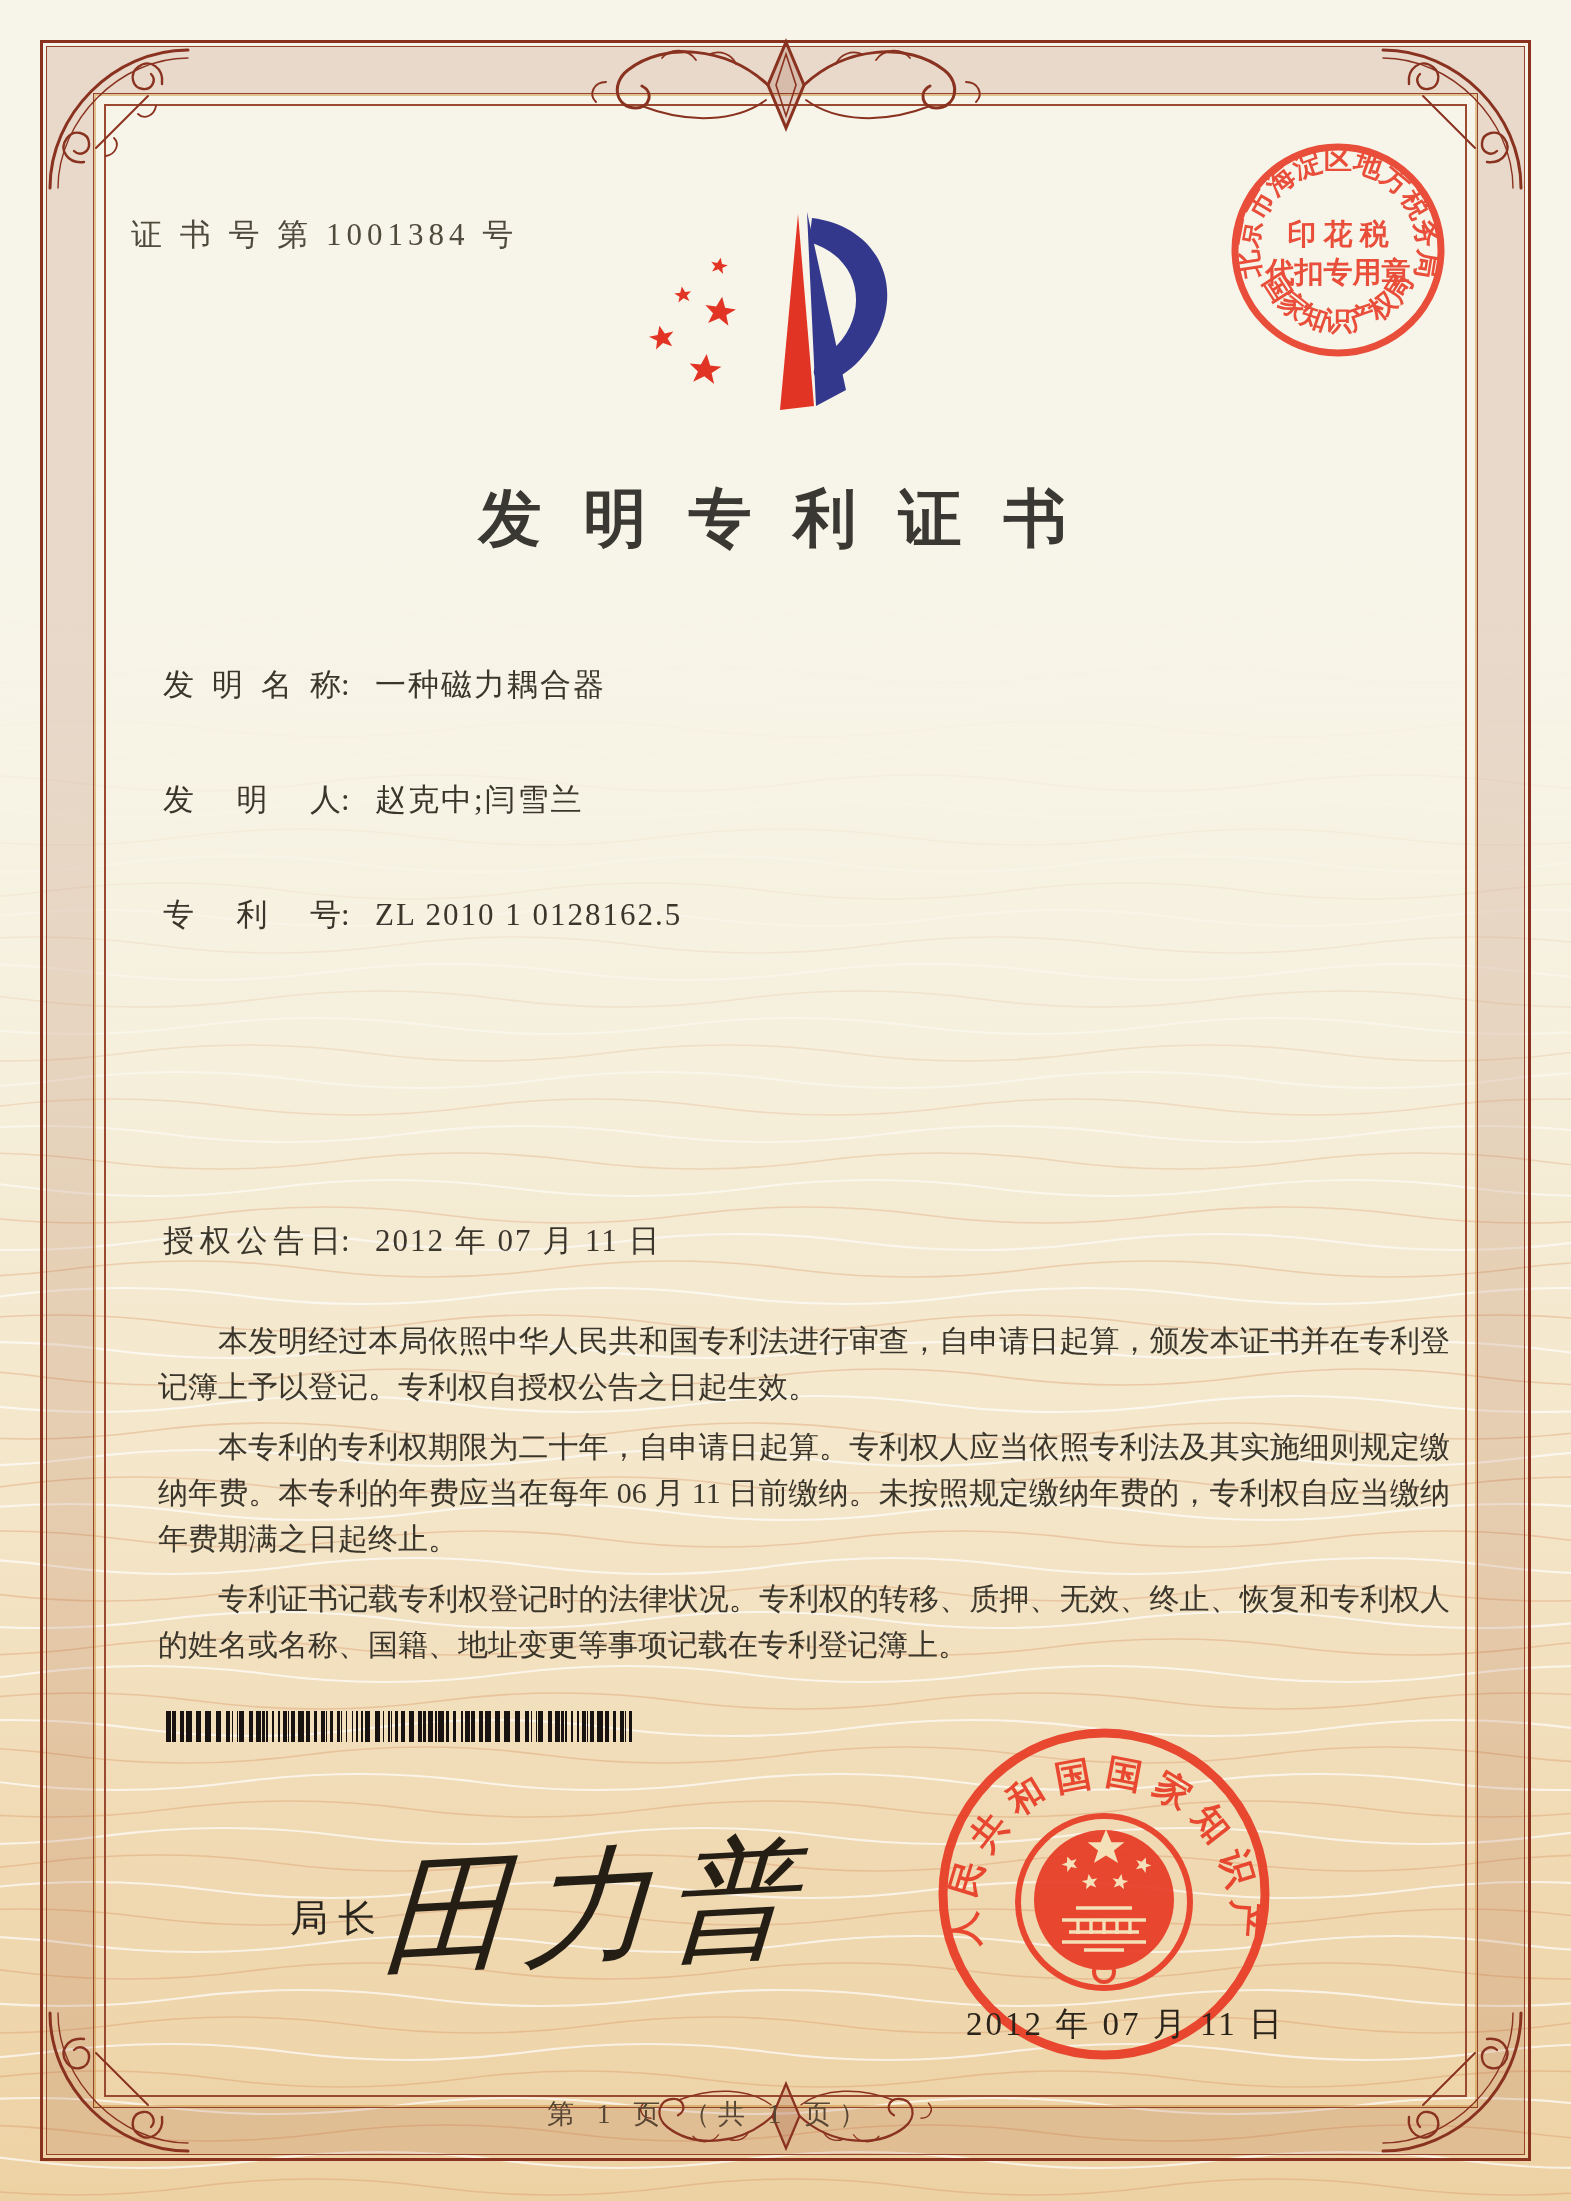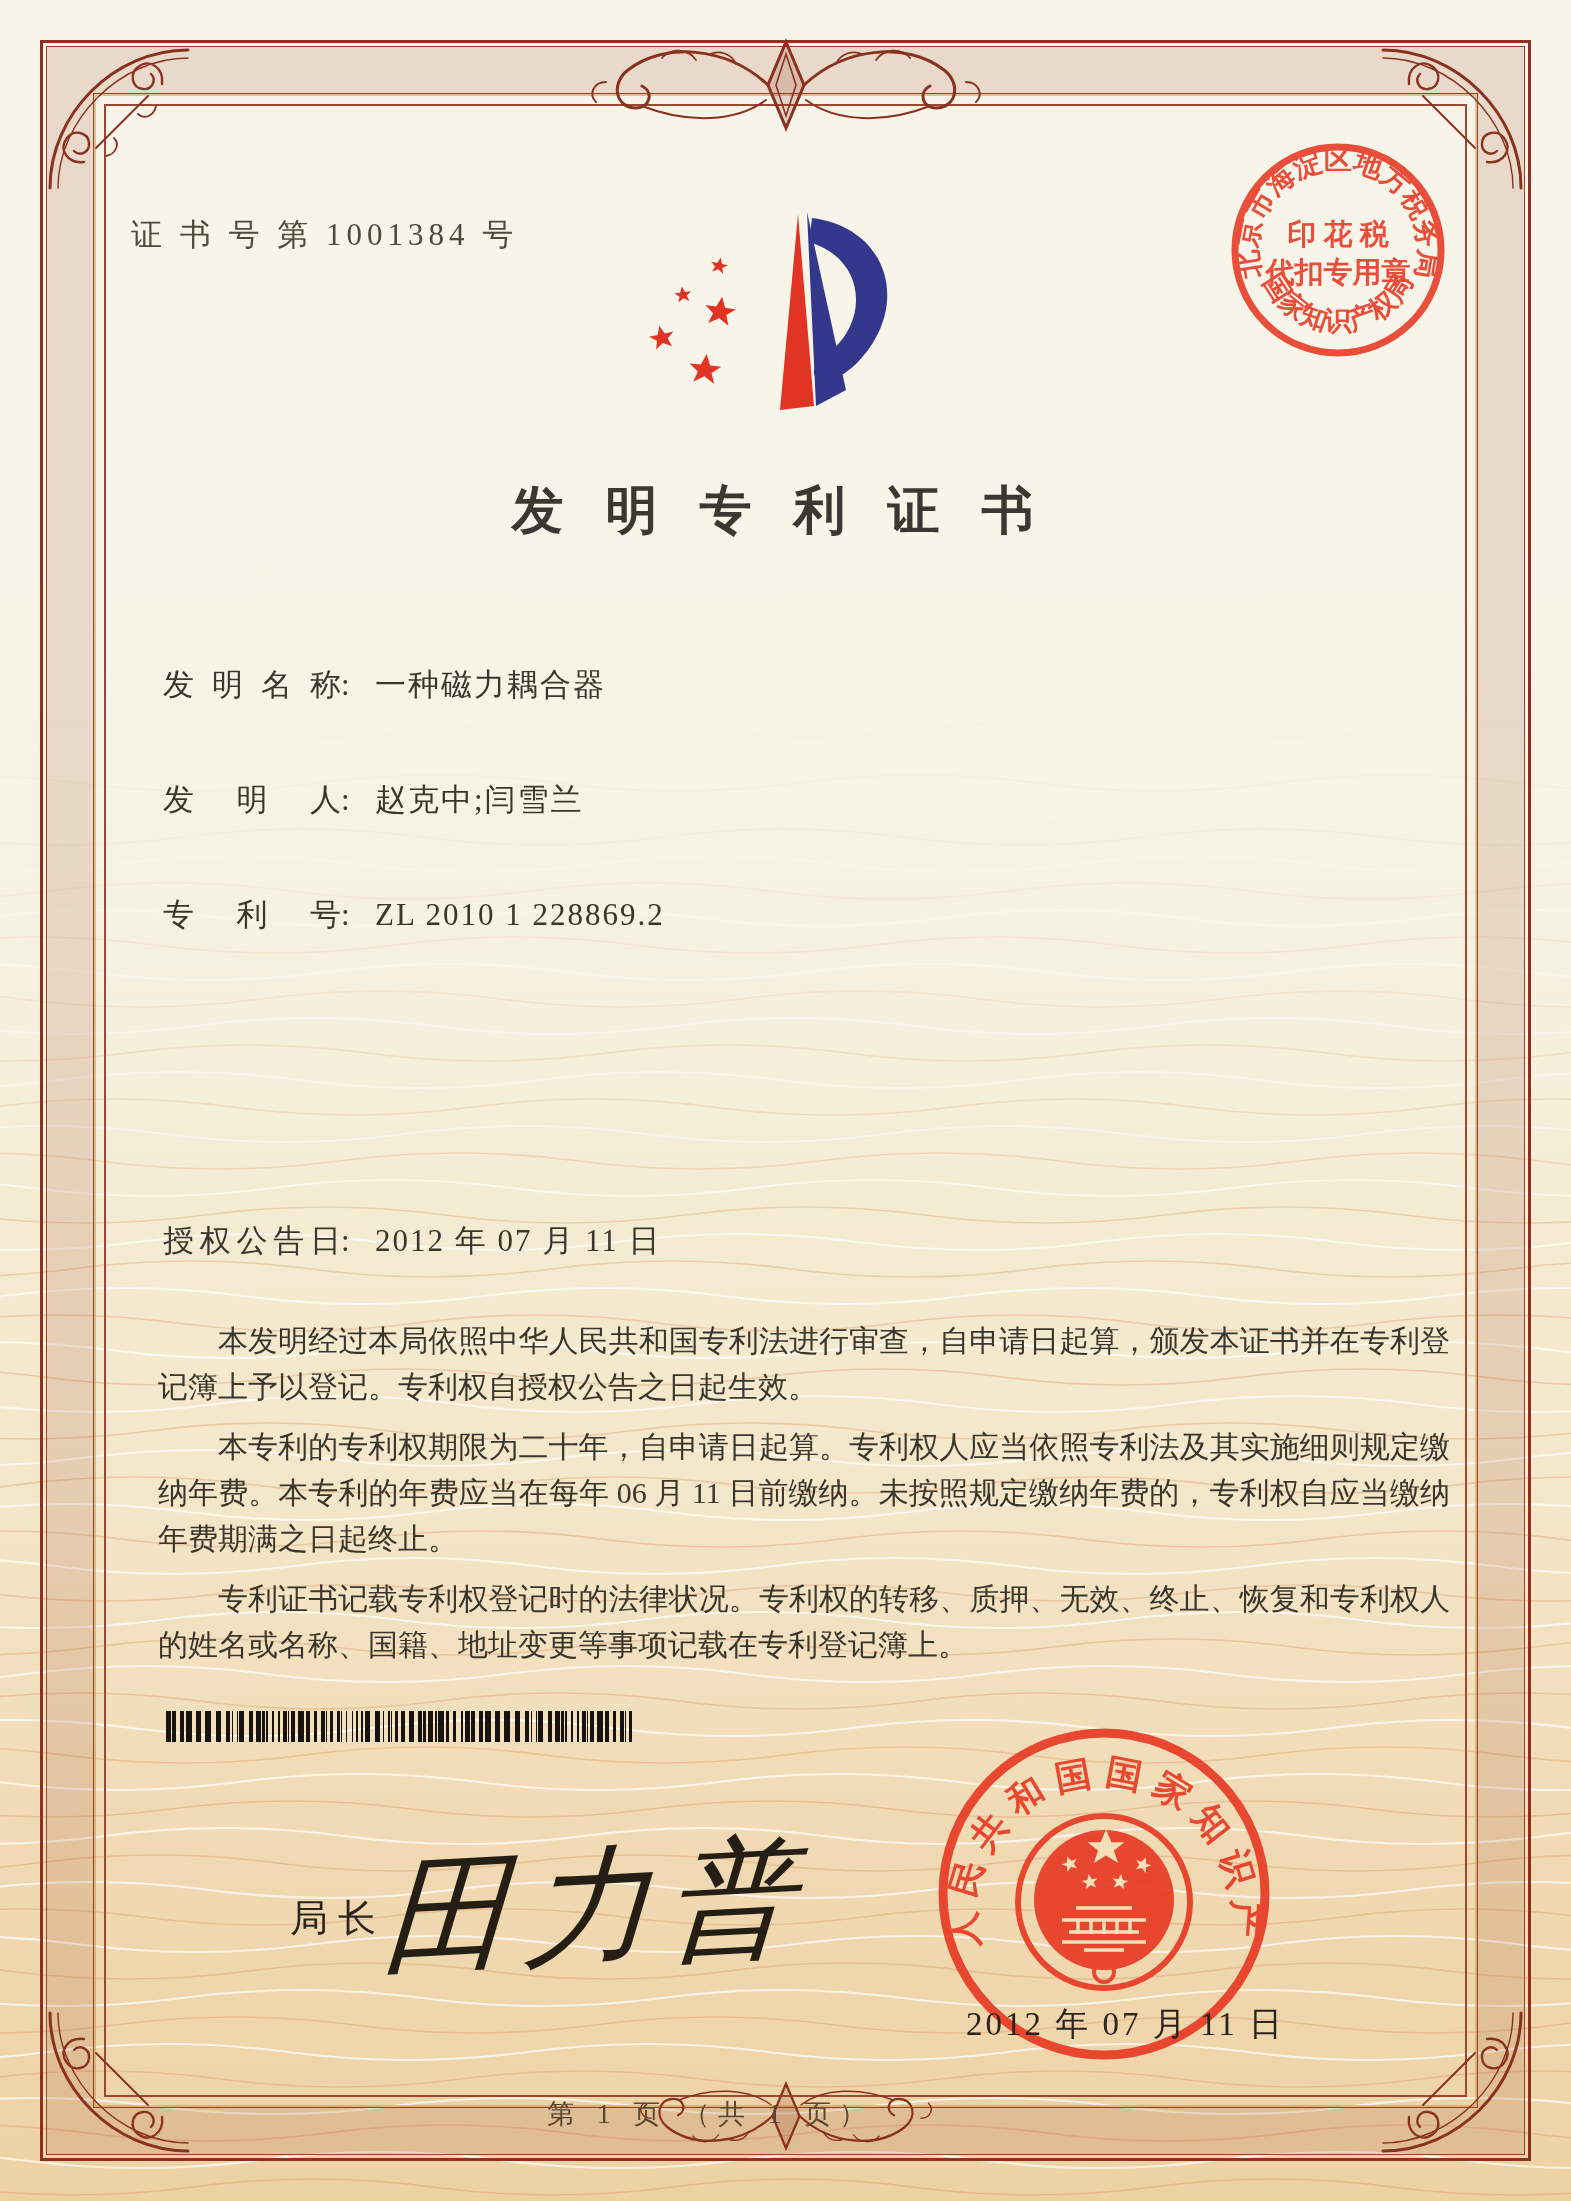--- a/index.html
+++ b/index.html
@@ -19,21 +19,21 @@
   .corner{position:absolute;width:150px;height:150px;z-index:3;}
   .corner.tl{left:44px;top:44px;}
   .corner.tr{right:44px;top:44px;transform:rotate(90deg);}
   .corner.br{right:44px;bottom:44px;transform:rotate(180deg);}
   .corner.bl{left:44px;bottom:44px;transform:rotate(270deg);}
   .tco{position:absolute;left:50%;transform:translateX(-50%);z-index:3;}
   .tco.top{top:30px;}
   .tco.bottom{bottom:30px;transform:translateX(-50%) rotate(180deg) scale(.75);}
   
   .cert-no{position:absolute;left:131px;top:214px;font-size:31px;letter-spacing:5px;color:#4e4a3c;z-index:4;}
-  .title{position:absolute;left:0;width:1545px;top:476px;text-align:center;font-size:52px;font-weight:600;
+  .title{position:absolute;left:0;width:1545px;top:476px;text-align:center;font-size:63px;font-weight:600;
     color:#3a3833;letter-spacing:42px;text-indent:42px;z-index:4;}
   .logo{position:absolute;left:640px;top:208px;z-index:4;}
   .stamp-tax{position:absolute;left:1226px;top:138px;z-index:5;opacity:.92;}
   .field{position:absolute;left:163px;font-size:31px;color:#3b362c;z-index:4;white-space:nowrap;}
   .flabel{display:inline-block;width:178px;text-align:justify;text-align-last:justify;}
   .fcolon{display:inline-block;width:34px;}
   .fvalue{letter-spacing:2px;}
   .bodytext{position:absolute;left:158px;top:1318px;width:1292px;z-index:4;color:#3b362c;
     font-size:30px;line-height:46px;text-align:justify;}
   .bodytext p{margin:0 0 14px 0;text-indent:2em;}
@@ -203,21 +203,21 @@
 
   <div class="title">发明专利证书</div>
 
   <div class="field" style="top:664px">
     <span class="flabel">发明名称</span><span class="fcolon">:</span><span class="fvalue">一种磁力耦合器</span>
   </div>
   <div class="field" style="top:779px">
     <span class="flabel">发明人</span><span class="fcolon">:</span><span class="fvalue">赵克中;闫雪兰</span>
   </div>
   <div class="field" style="top:894px">
-    <span class="flabel">专利号</span><span class="fcolon">:</span><span class="fvalue">ZL 2010 1 228869.2</span>
+    <span class="flabel">专利号</span><span class="fcolon">:</span><span class="fvalue">ZL 2010 1 0128162.5</span>
   </div>
   <div class="field" style="top:1220px">
     <span class="flabel">授权公告日</span><span class="fcolon">:</span><span class="fvalue">2012 年 07 月 11 日</span>
   </div>
 
   <div class="bodytext">
     <p>本发明经过本局依照中华人民共和国专利法进行审查，自申请日起算，颁发本证书并在专利登记簿上予以登记。专利权自授权公告之日起生效。</p>
     <p>本专利的专利权期限为二十年，自申请日起算。专利权人应当依照专利法及其实施细则规定缴纳年费。本专利的年费应当在每年 06 月 11 日前缴纳。未按照规定缴纳年费的，专利权自应当缴纳年费期满之日起终止。</p>
     <p>专利证书记载专利权登记时的法律状况。专利权的转移、质押、无效、终止、恢复和专利权人的姓名或名称、国籍、地址变更等事项记载在专利登记簿上。</p>
   </div>

